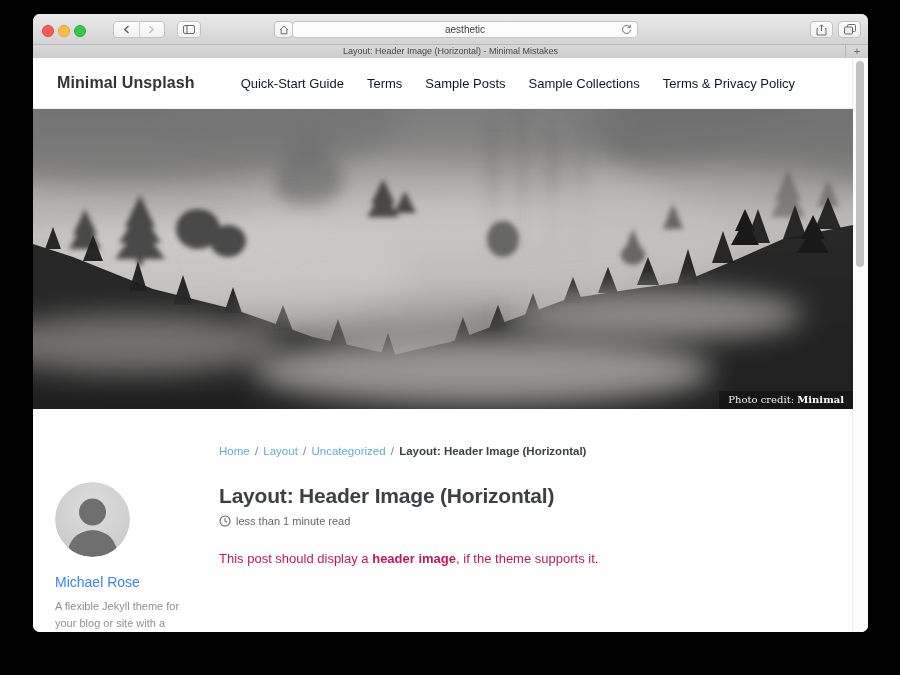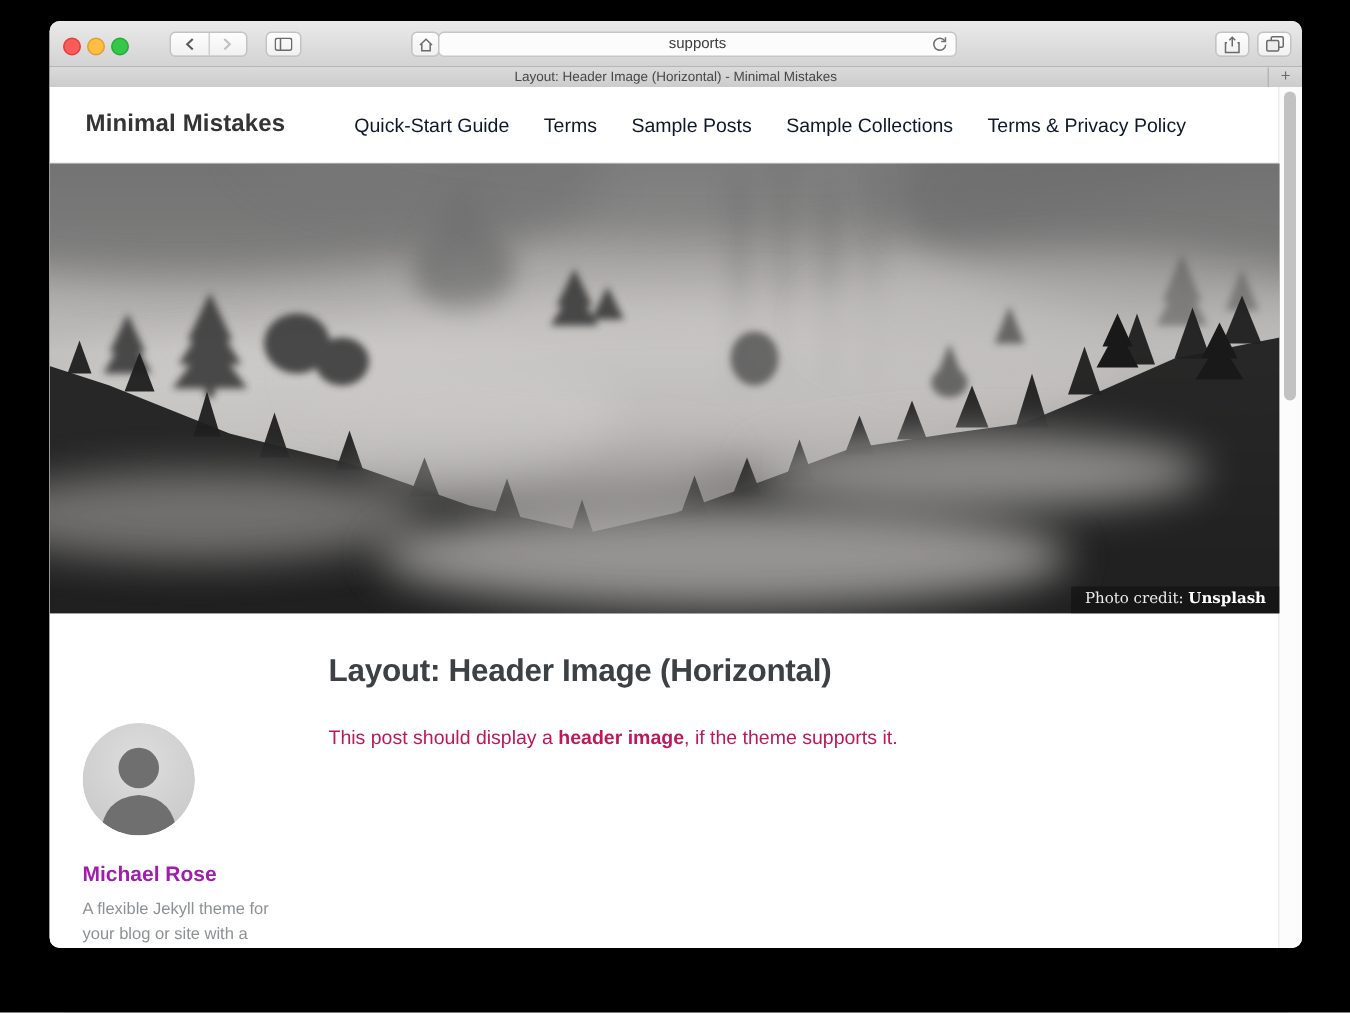--- a/index.html
+++ b/index.html
@@ -61,21 +61,21 @@
   .hero svg{display:block;width:100%;height:100%;}
   .caption{
     position:absolute;right:0;bottom:0;background:rgba(15,15,15,.55);
     color:#ececec;font-family:"DejaVu Serif","Liberation Serif",serif;
     font-size:10px;padding:3px 9px 4px;
   }
   .caption b{color:#fff;}
   .page-row{display:flex;padding:0 40px 0 22px;}
   .sidebar{width:152px;flex:0 0 152px;margin-right:12px;padding-top:73px;}
   .avatar{width:75px;height:75px;border-radius:50%;overflow:hidden;}
-  .author-name{margin-top:17px;font-size:14px;font-weight:bold;color:#a21caf;}
+  .author-name{margin-top:17px;font-size:14px;font-weight:normal;color:#3b82f6;}
   .author-bio{margin-top:8px;font-size:11px;line-height:1.55;color:#8d9194;width:142px;}
   .main{flex:1;min-width:0;max-width:600px;}
   .breadcrumb{margin-top:36px;font-size:11.5px;color:#7a8288;}
   .breadcrumb a{color:#61aecb;text-decoration:none;}
   .breadcrumb .sep{color:#7a8288;margin:0 2px;}
   .breadcrumb .current{font-weight:bold;color:#3d4144;}
   h1.post-title{margin:27px 0 0;font-size:21px;font-weight:bold;color:#3d4144;letter-spacing:-.2px;}
   .meta{margin-top:7px;font-size:11px;color:#646769;display:flex;align-items:center;gap:5px;}
   .main p{margin:22px 0 0;font-size:13px;line-height:1.55;color:#be185d;}
   svg.icon{display:block;}
@@ -111,21 +111,21 @@
       </svg>
     </div>
 
     <div class="btn" style="left:241px;width:19px;">
       <svg class="icon" width="10" height="10" viewBox="0 0 10 10">
         <path d="M1 5 L5 1.2 L9 5 M2.2 4.4 V8.8 H7.8 V4.4" fill="none" stroke="#6a6a6a" stroke-width="1"></path>
       </svg>
     </div>
 
     <div class="urlbar">
-      <span>supports</span>
+      <span>aesthetic</span>
       <span class="reload">
         <svg class="icon" width="11" height="11" viewBox="0 0 11 11">
           <path d="M8.8 3.2 A4 4 0 1 0 9.5 5.8" fill="none" stroke="#6f6f6f" stroke-width="1"></path>
           <path d="M9.3 0.8 L9.3 3.6 L6.5 3.6" fill="none" stroke="#6f6f6f" stroke-width="1"></path>
         </svg>
       </span>
     </div>
 
     <div class="btn" style="left:777px;width:23px;">
       <svg class="icon" width="11" height="12" viewBox="0 0 11 12">
@@ -149,21 +149,21 @@
   </div>
 
   <div class="content">
     <div class="scrollbar">
       <div class="thumb"></div>
     </div>
 
     <div class="page">
 
       <div class="masthead">
-        <span class="brand">Minimal Mistakes</span>
+        <span class="brand">Minimal Unsplash</span>
         <nav class="nav">
           <a href="#">Quick-Start Guide</a>
           <a href="#">Terms</a>
           <a href="#">Sample Posts</a>
           <a href="#">Sample Collections</a>
           <a href="#">Terms &amp; Privacy Policy</a>
         </nav>
       </div>
 
       <div class="hero">
@@ -267,21 +267,21 @@
             <polygon points="712,110 726,136 698,136"></polygon>
             <polygon points="780,106 792,130 768,130"></polygon>
             <polygon points="780,118 796,144 764,144"></polygon>
           </g>
 
           <ellipse cx="100" cy="235" rx="150" ry="30" fill="#b3b1af" opacity="0.55" filter="url(#b14)"></ellipse>
           <ellipse cx="450" cy="262" rx="230" ry="34" fill="#c6c4c2" opacity="0.7" filter="url(#b14)"></ellipse>
           <ellipse cx="620" cy="205" rx="150" ry="26" fill="#cfcdcb" opacity="0.6" filter="url(#b14)"></ellipse>
           <ellipse cx="330" cy="200" rx="120" ry="22" fill="#bcbab8" opacity="0.5" filter="url(#b14)"></ellipse>
         </svg>
-        <div class="caption"><span>Photo credit: </span><b>Unsplash</b></div>
+        <div class="caption"><span>Photo credit: </span><b>Minimal</b></div>
       </div>
 
       <div class="page-row">
 
         <aside class="sidebar">
           <div class="avatar">
             <svg viewBox="0 0 75 75" width="75" height="75">
               <defs>
                 <radialGradient id="avbg" cx="0.5" cy="0.35" r="0.8">
                   <stop offset="0" stop-color="#dedede"></stop>
@@ -297,23 +297,39 @@
                 <path d="M12 78 Q12 50 37.5 48 Q63 50 63 78 Z"></path>
               </g>
             </svg>
           </div>
           <div class="author-name">Michael Rose</div>
           <div class="author-bio">A flexible Jekyll theme for your blog or site with a minimalist aesthetic.</div>
 
         </aside>
 
         <main class="main">
+          <div class="breadcrumb">
+            <a href="#">Home</a>
+            <span class="sep">/</span>
+            <a href="#">Layout</a>
+            <span class="sep">/</span>
+            <a href="#">Uncategorized</a>
+            <span class="sep">/</span>
+            <span class="current">Layout: Header Image (Horizontal)</span>
+          </div>
 
           <h1 class="post-title">Layout: Header Image (Horizontal)</h1>
 
+          <div class="meta">
+            <svg class="icon" width="12" height="12" viewBox="0 0 12 12">
+              <circle cx="6" cy="6" r="5" fill="none" stroke="#646769" stroke-width="1.1"></circle>
+              <path d="M6 3.2 V6 L8 7.2" fill="none" stroke="#646769" stroke-width="1.1"></path>
+            </svg>
+            <span>less than 1 minute read</span>
+          </div>
 
           <p><span>This post should display a </span><strong>header image</strong><span>, if the theme supports it.</span></p>
 
         </main>
       </div>
 
     </div>
   </div>
 </div>
 

